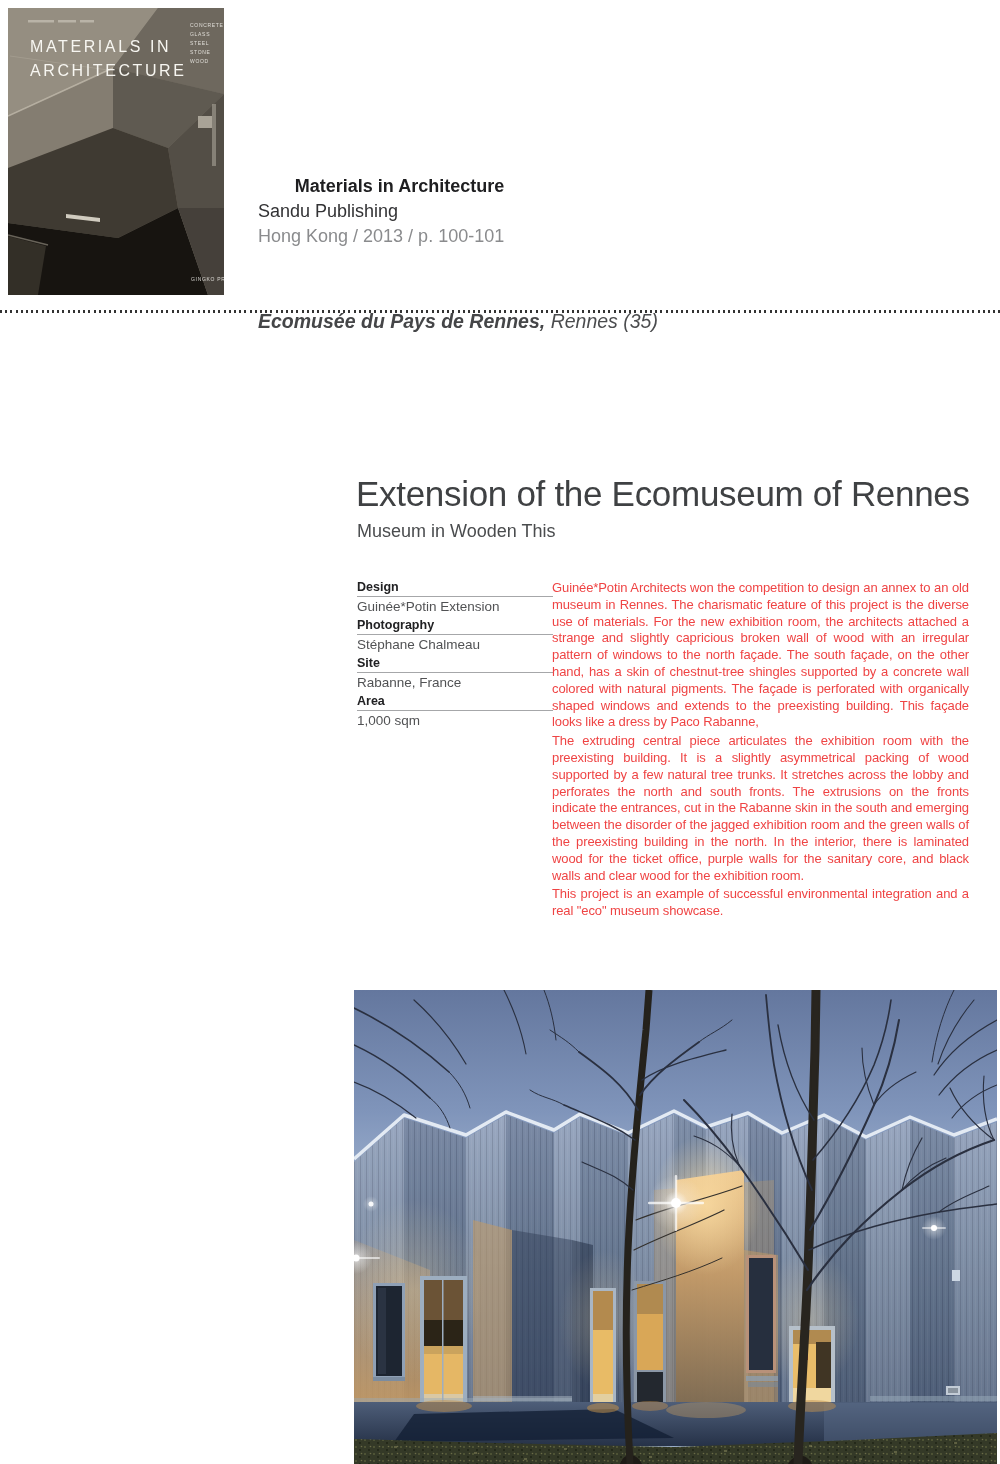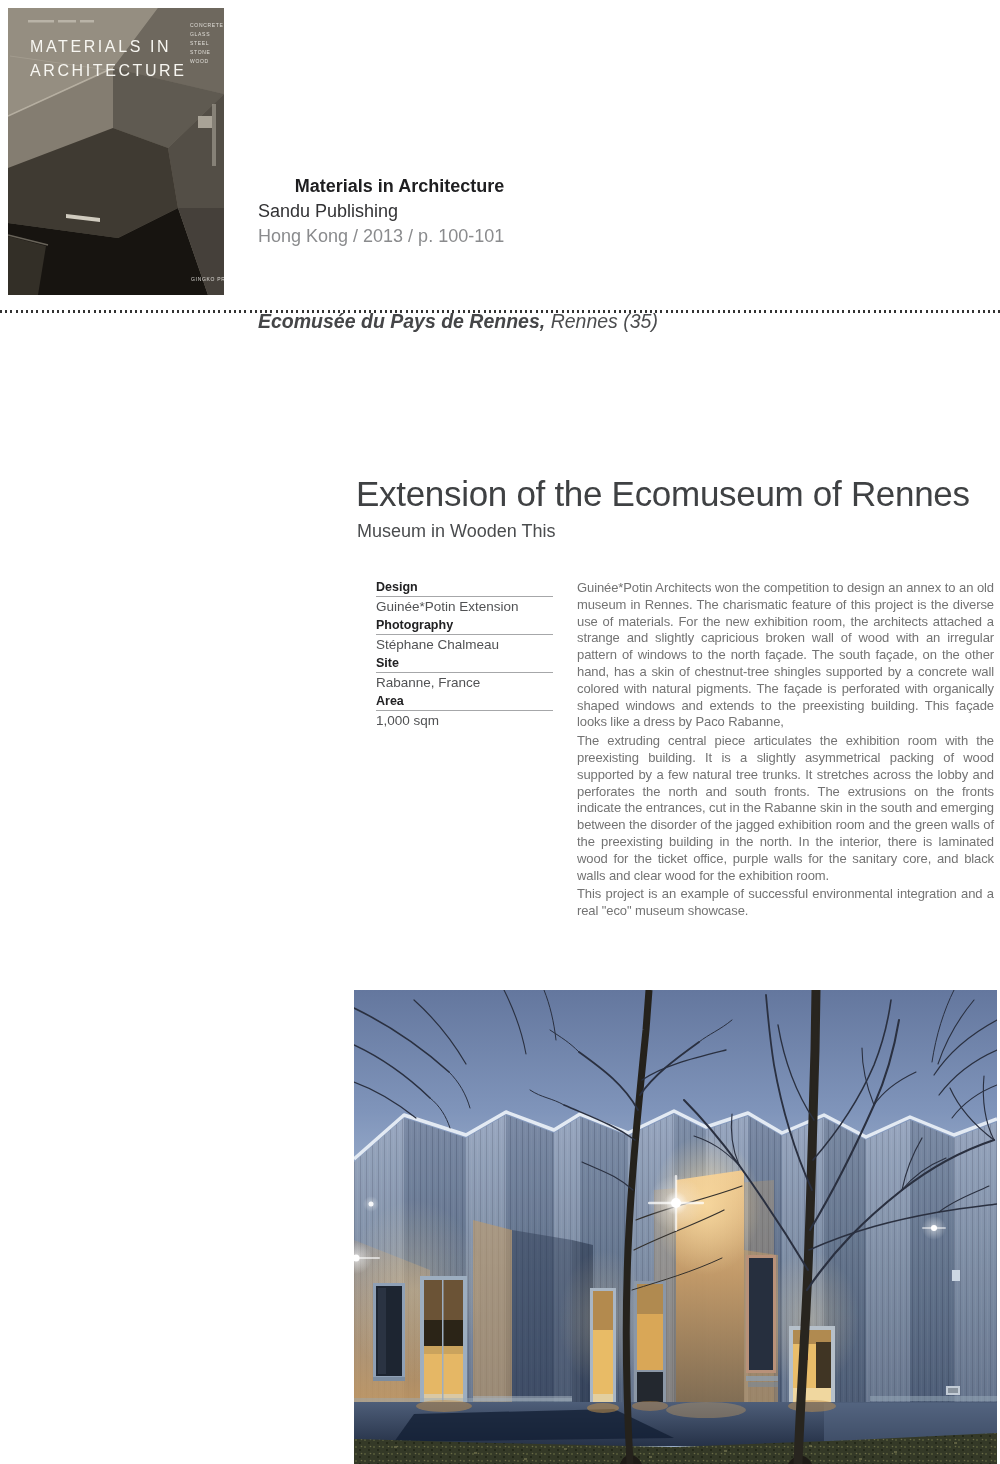--- a/index.html
+++ b/index.html
@@ -15,26 +15,26 @@
   .pub-title{font-weight:bold;color:#1e1e20;text-align:right;}
   .pub-details{color:#8a8b8d;}
   .pub-ref{position:absolute;left:258px;top:276px;font-size:19.5px;font-style:italic;color:#4b4c4e;margin-top:34px;}
   .pub-ref .b{font-weight:bold;color:#454648;}
   .dotted-rule{position:absolute;left:0;top:310px;width:1000px;height:3px;
         background-image:repeating-linear-gradient(90deg,#333 0,#333 2px,transparent 2px,transparent 5.2px);}
   .art-title{position:absolute;left:356px;top:474px;width:644px;font-size:35px;font-weight:300;
         letter-spacing:-.3px;color:#3f4143;white-space:nowrap;}
   .art-subtitle{position:absolute;left:357px;top:521px;font-size:18px;font-weight:300;color:#4a4c4e;}
   .meta{position:absolute;left:357px;top:581px;width:196px;}
-  .meta-row{margin-bottom:5px;margin-left:19px;}
+  .meta-row{margin-bottom:5px;}
   .meta-label{font-size:12.5px;font-weight:bold;color:#212123;line-height:13px;
         border-bottom:1px solid #a6a7a9;padding-bottom:2px;}
   .meta-value{font-size:13.5px;color:#515254;line-height:15px;padding-top:2px;}
-  .body-col{position:absolute;left:577px;top:580px;width:417px;font-size:13px;line-height:16.8px;
-        color:#737373;text-align:justify;letter-spacing:-.1px;}
+  .body-col{position:absolute;left:552px;top:580px;width:417px;font-size:13px;line-height:16.8px;
+        color:#ef4444;text-align:justify;letter-spacing:-.1px;}
   .body-col p{margin:0 0 2px 0;}
   .photo{position:absolute;left:354px;top:990px;width:643px;height:474px;}
   .photo svg{display:block;}
 </style>
 </head>
 <body>
 
 <div class="page">
 
   <div class="cover">

